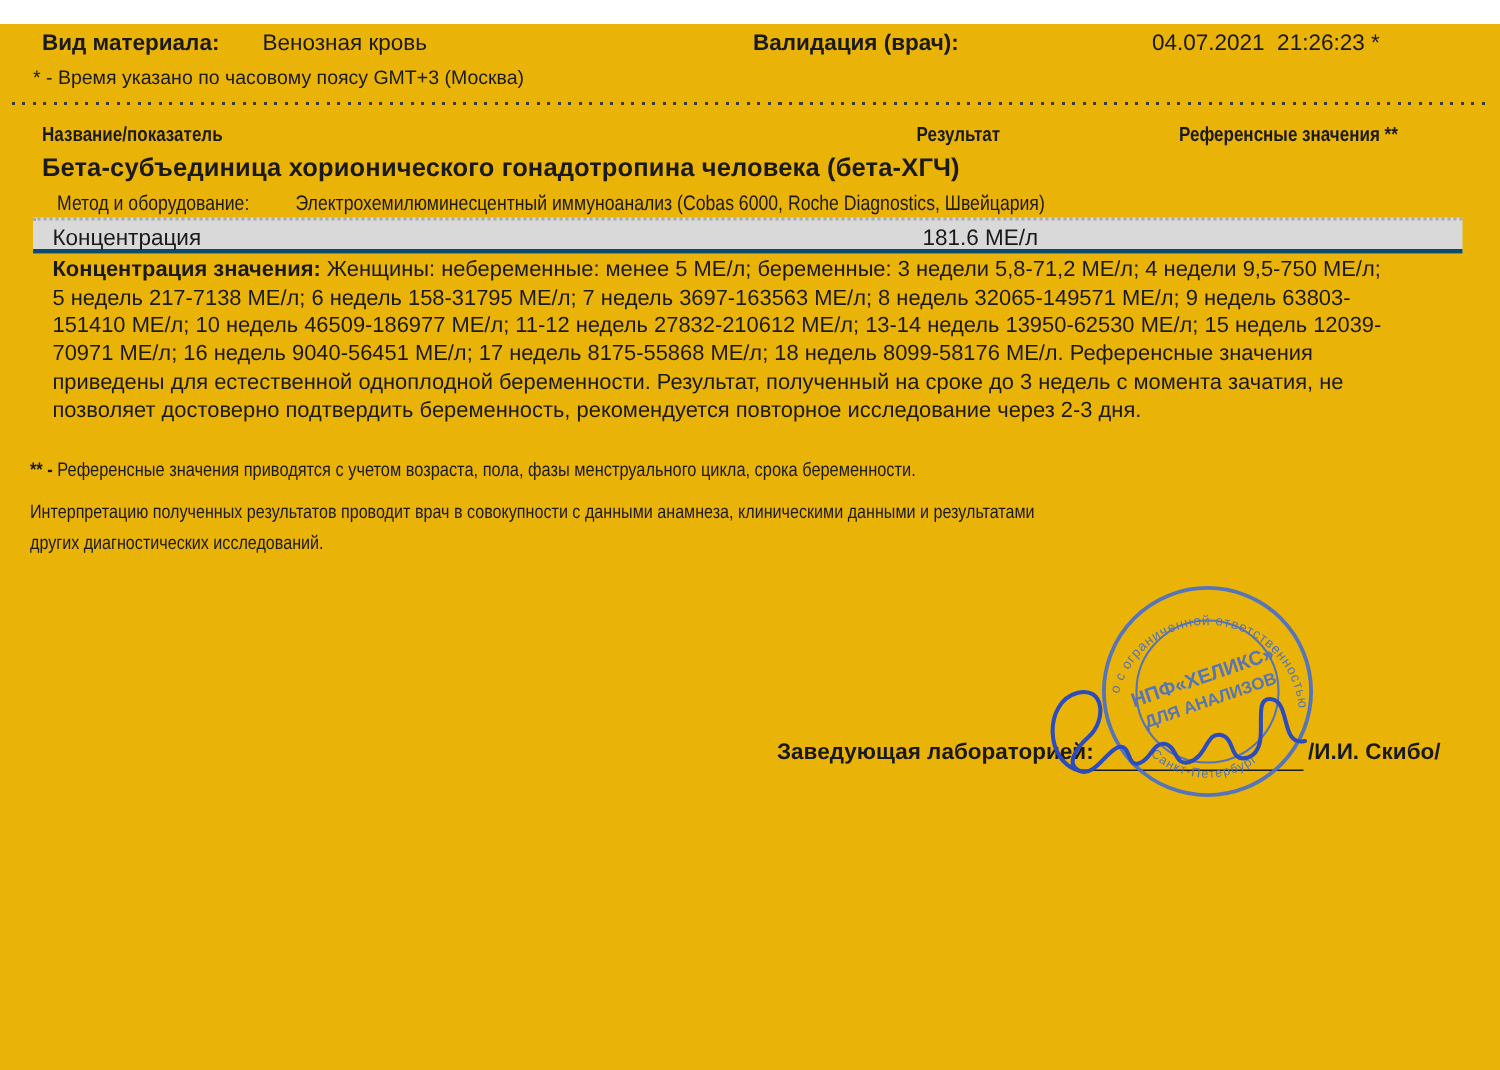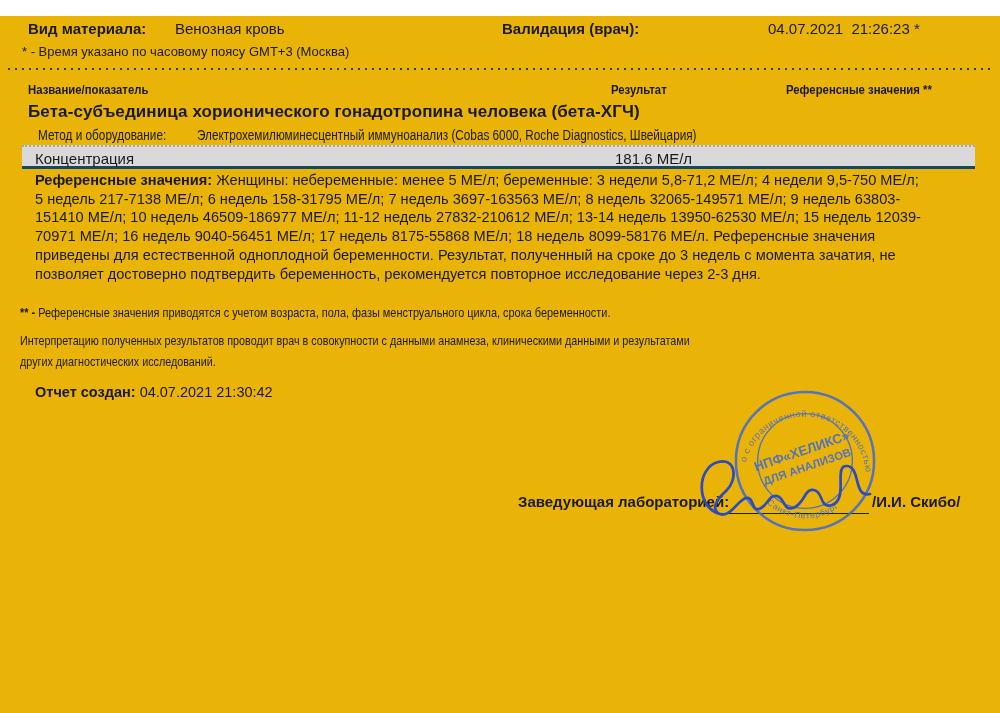--- a/index.html
+++ b/index.html
@@ -61,36 +61,32 @@
   <div class="abs method-line" style="left:38px; top:111px; white-space:nowrap;">
     <span class="narrow" style="margin-right:6px;">Метод и оборудование:</span><span class="narrow">Электрохемилюминесцентный иммуноанализ (Cobas 6000, Roche Diagnostics, Швейцария)</span>
   </div>
 
   <div class="abs result-row">
     <span class="name">Концентрация</span>
     <span class="value">181.6 МЕ/л</span>
   </div>
 
   <div class="abs ref-par" style="left:35px; top:155px; width:896px;">
-    <span class="b">Референсные значения:</span>
+    <span class="b">Концентрация значения:</span>
     <span>Женщины: небеременные: менее 5 МЕ/л; беременные: 3 недели 5,8-71,2 МЕ/л; 4 недели 9,5-750 МЕ/л; 5 недель 217-7138 МЕ/л; 6 недель 158-31795 МЕ/л; 7 недель 3697-163563 МЕ/л; 8 недель 32065-149571 МЕ/л; 9 недель 63803-151410 МЕ/л; 10 недель 46509-186977 МЕ/л; 11-12 недель 27832-210612 МЕ/л; 13-14 недель 13950-62530 МЕ/л; 15 недель 12039-70971 МЕ/л; 16 недель 9040-56451 МЕ/л; 17 недель 8175-55868 МЕ/л; 18 недель 8099-58176 МЕ/л. Референсные значения приведены для естественной одноплодной беременности. Результат, полученный на сроке до 3 недель с момента зачатия, не позволяет достоверно подтвердить беременность, рекомендуется повторное исследование через 2-3 дня.</span>
   </div>
 
   <div class="abs foot-note" style="left:20px; top:289px; white-space:nowrap;">
     <span class="narrow"><span class="b">** -</span> <span>Референсные значения приводятся с учетом возраста, пола, фазы менструального цикла, срока беременности.</span></span>
   </div>
 
   <div class="abs interp" style="left:20px; top:314px; width:830px;">
     <span class="narrow-wrap">Интерпретацию полученных результатов проводит врач в совокупности с данными анамнеза, клиническими данными и результатами других диагностических исследований.</span>
   </div>
 
-  <div class="abs created" style="left:35px; top:368px;">
-    <span class="b">Отчет создан:</span>
-    <span>04.07.2021 21:30:42</span>
-  </div>
 
   <div class="abs stamp-wrap">
     <svg viewBox="0 0 150 150" width="148" height="148">
       <defs>
         <path id="arcTop" d="M 13,92 A 62,62 0 1 1 137,92"></path>
         <path id="arcBottom" d="M 23,98 A 56,56 0 0 0 127,98"></path>
       </defs>
       <circle cx="75" cy="75" r="70" fill="none" stroke="#4a6fc9" stroke-width="2.6"></circle>
       <circle cx="75" cy="75" r="48" fill="none" stroke="#4a6fc9" stroke-width="1.4"></circle>
       <text font-size="9.2" fill="#4a6fc9" letter-spacing="0.6">

